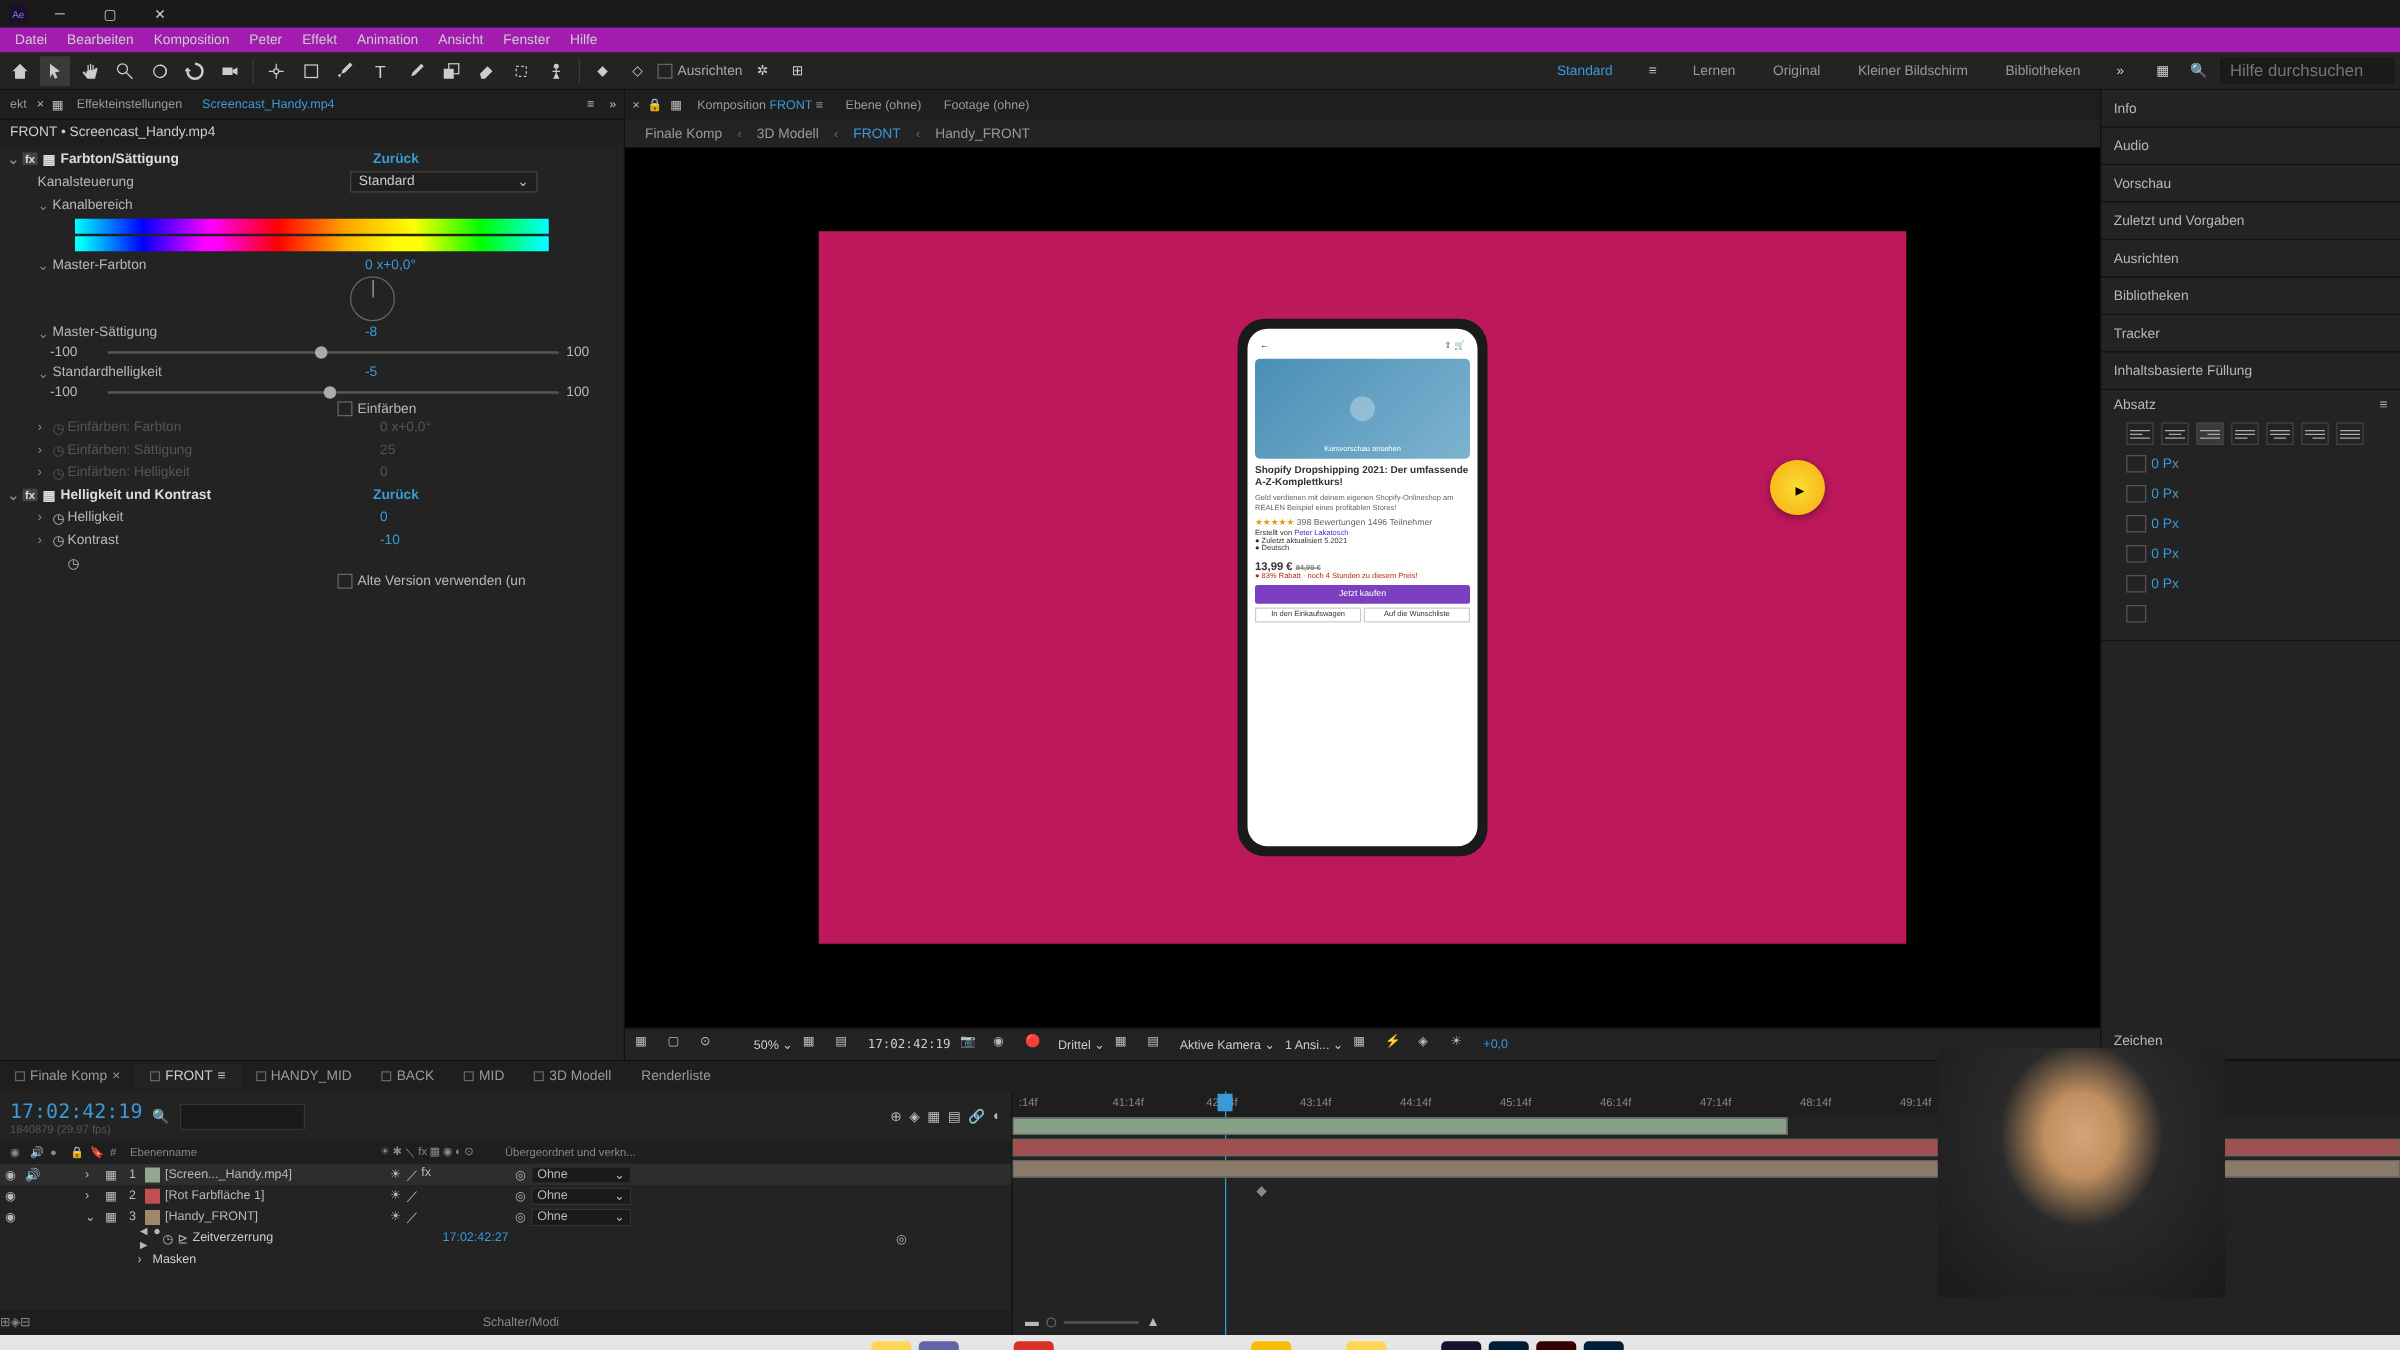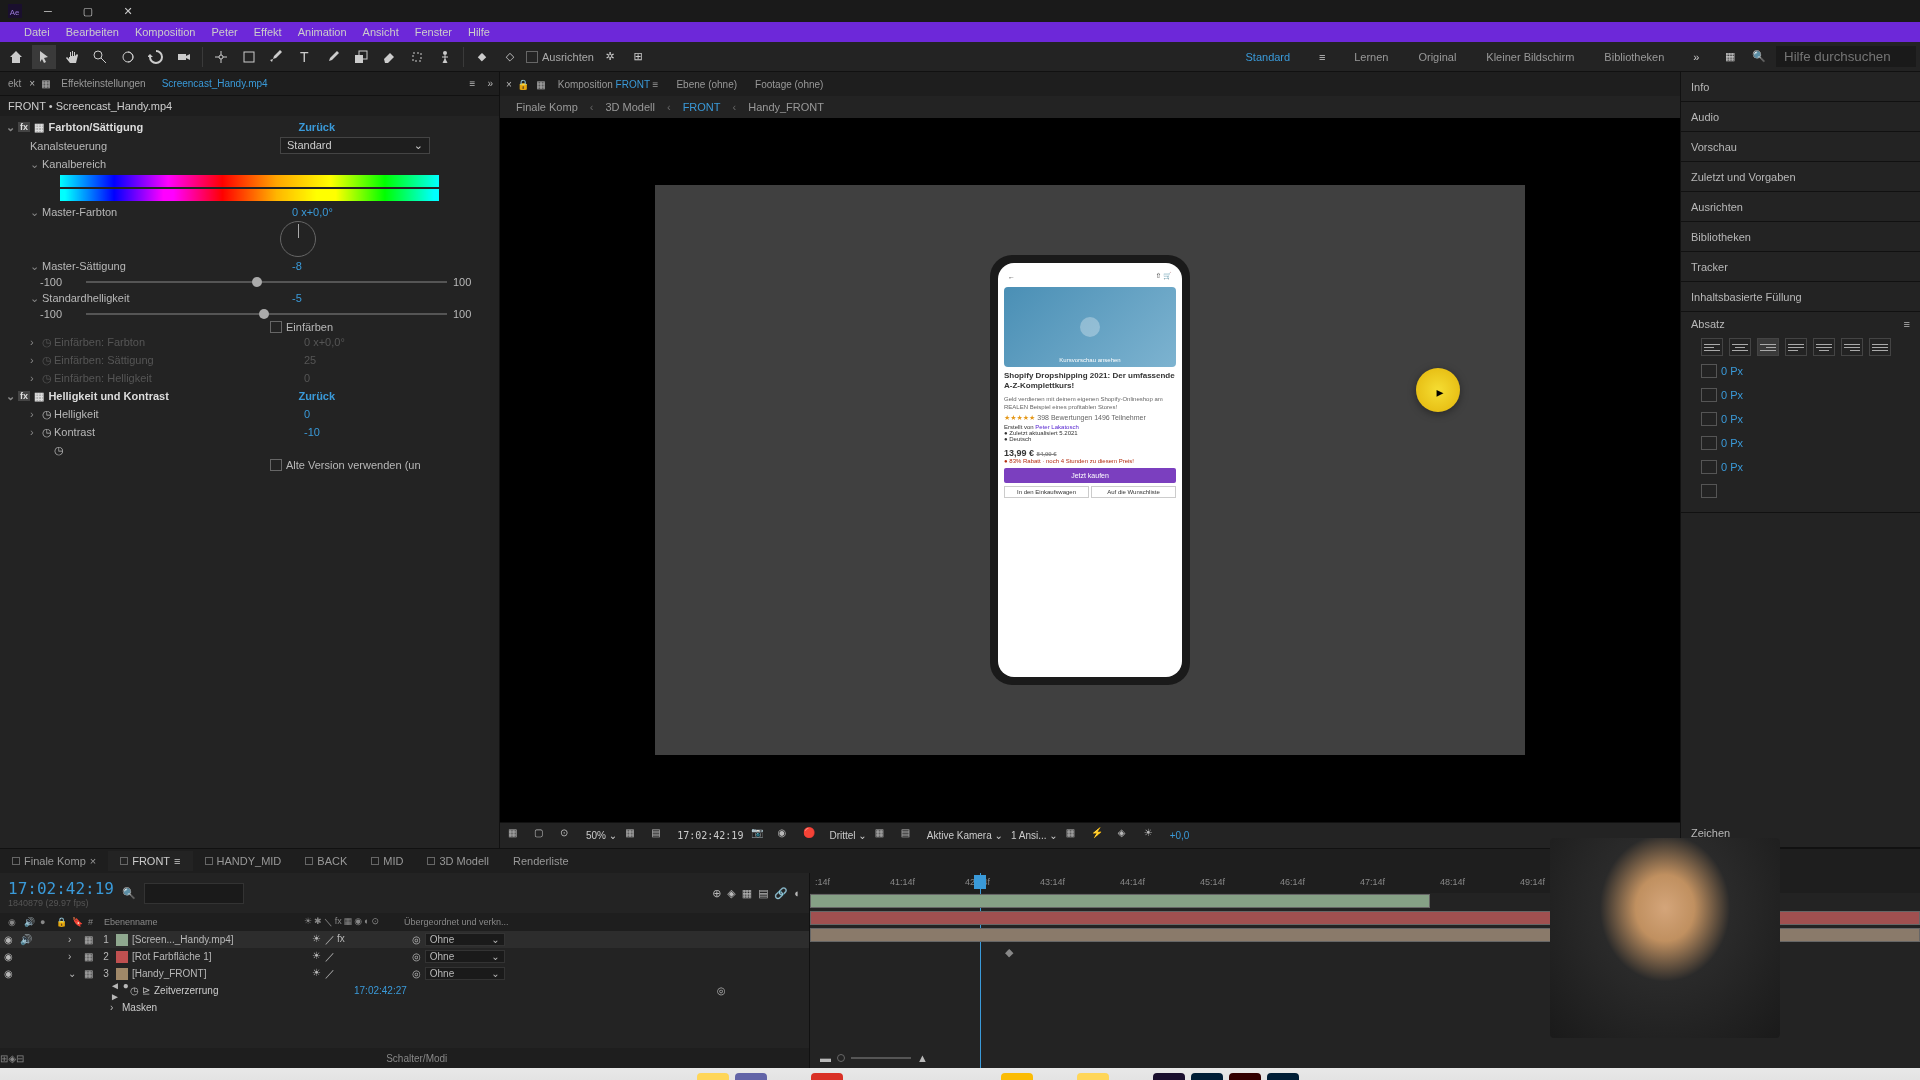--- a/index.html
+++ b/index.html
@@ -5,21 +5,21 @@
 * { margin: 0; padding: 0; box-sizing: border-box; font-family: 'Segoe UI', Tahoma, sans-serif; }
 body { background: #1e1e1e; color: #b8b8b8; font-size: 11px; overflow: hidden; width: 1920px; height: 1080px; }
 
 
 .titlebar { height: 22px; background: #1a1a1a; display: flex; align-items: center; padding: 0 8px; }
 .titlebar .icon { width: 14px; height: 14px; margin-right: 6px; }
 .titlebar .title { flex: 1; color: #ccc; font-size: 11px; }
 .titlebar .winbtn { width: 40px; height: 22px; display: flex; align-items: center; justify-content: center; color: #ccc; }
 
 
-.menubar { height: 20px; background: #6d28d9; display: flex; align-items: center; padding: 0 16px; }
+.menubar { height: 20px; background: #a21caf; display: flex; align-items: center; padding: 0 4px; }
 .menubar .item { padding: 2px 8px; color: #ccc; cursor: pointer; }
 
 
 .toolbar { height: 30px; background: #232323; border-bottom: 1px solid #111; display: flex; align-items: center; padding: 0 4px; gap: 4px; }
 .toolbar .tool { width: 24px; height: 24px; display: flex; align-items: center; justify-content: center; color: #ccc; }
 .toolbar .tool svg { width: 16px; height: 16px; }
 .toolbar .sep { width: 1px; height: 20px; background: #3a3a3a; margin: 0 2px; }
 .toolbar .workspace { padding: 2px 10px; color: #999; }
 .toolbar .workspace.active { color: #3a9ad9; }
 .toolbar .rightsec { margin-left: auto; display: flex; align-items: center; gap: 10px; }
@@ -64,37 +64,37 @@
 
 
 .viewer { flex: 1; background: #232323; display: flex; flex-direction: column; }
 .viewer-tabs { height: 24px; display: flex; align-items: center; background: #1e1e1e; font-size: 10px; padding: 0 6px; gap: 6px; }
 .viewer-tabs .tab { padding: 2px 6px; color: #999; }
 .viewer-breadcrumb { height: 22px; display: flex; align-items: center; padding: 0 10px; gap: 6px; font-size: 11px; background: #232323; }
 .viewer-breadcrumb .crumb { color: #999; padding: 2px 6px; }
 .viewer-breadcrumb .crumb.active { color: #3a9ad9; }
 .viewer-breadcrumb .chev { color: #666; }
 .viewer-canvas { flex: 1; background: #000; display: flex; align-items: center; justify-content: center; position: relative; padding: 20px 0; }
-.comp-bg { width: 870px; height: 570px; background: #404040; display: flex; align-items: center; justify-content: center; }
+.comp-bg { width: 870px; height: 570px; background: #be185d; display: flex; align-items: center; justify-content: center; }
 .phone { width: 200px; height: 430px; background: #1a1a1a; border-radius: 22px; padding: 8px; }
 .phone-screen { width: 100%; height: 100%; background: #fff; border-radius: 16px; padding: 6px; font-size: 7px; color: #333; }
 .phone-screen .topbar { height: 14px; display: flex; justify-content: space-between; align-items: center; padding: 0 4px; }
 .phone-screen .hero { height: 80px; background: linear-gradient(135deg, #4a8fb5, #7db3d0); border-radius: 4px; margin: 4px 0; display:flex; align-items:center; justify-content:center; color:#fff; font-size:6px; position: relative; }
 .phone-screen .hero .play { width:20px; height:20px; background:rgba(255,255,255,0.3); border-radius:50%; }
 .phone-screen .ptitle { font-weight: bold; font-size: 8px; line-height: 1.3; margin: 4px 0; }
 .phone-screen .price { font-weight: bold; font-size: 9px; margin-top: 6px; }
 .phone-screen .buy { background: #7b3fbf; color: #fff; text-align: center; padding: 4px; margin-top: 4px; border-radius: 2px; font-size: 7px; }
 .phone-screen .btns { display: flex; gap: 2px; margin-top: 3px; }
 .phone-screen .btns .b { flex: 1; border: 1px solid #ccc; text-align: center; padding: 2px; font-size: 6px; }
 
 .cursor-highlight { position: absolute; width: 44px; height: 44px; background: radial-gradient(circle, rgba(255,230,50,0.95), rgba(255,200,0,0.85)); border-radius: 50%; top: 250px; right: 220px; box-shadow: 0 2px 8px rgba(0,0,0,0.4); display:flex; align-items:center; justify-content:center; color:#000; }
 .cursor-highlight::after { content: '▸'; position: absolute; color: #000; font-size: 14px; transform: translate(2px, 2px); }
 
 .viewer-controls { height: 26px; background: #232323; display: flex; align-items: center; padding: 0 8px; gap: 8px; font-size: 10px; border-top: 1px solid #111; }
-.viewer-controls .zoom { color: #ccc; }
+.viewer-controls .zoom { color: #ccc; margin-left: 17px; }
 .viewer-controls .tc { color: #ccc; font-family: monospace; }
 .viewer-controls .sel { color: #ccc; }
 .viewer-controls .btn { width: 18px; height: 18px; }
 
 
 .right-panels { width: 240px; background: #232323; border-left: 1px solid #111; display: flex; flex-direction: column; font-size: 11px; }
 .right-panels .panel { border-bottom: 1px solid #111; padding: 6px 10px; }
 .right-panels .panel.single { height: 30px; display: flex; align-items: center; }
 .absatz-body { padding: 8px 10px; }
 .align-row { display: flex; gap: 6px; margin-bottom: 8px; }

